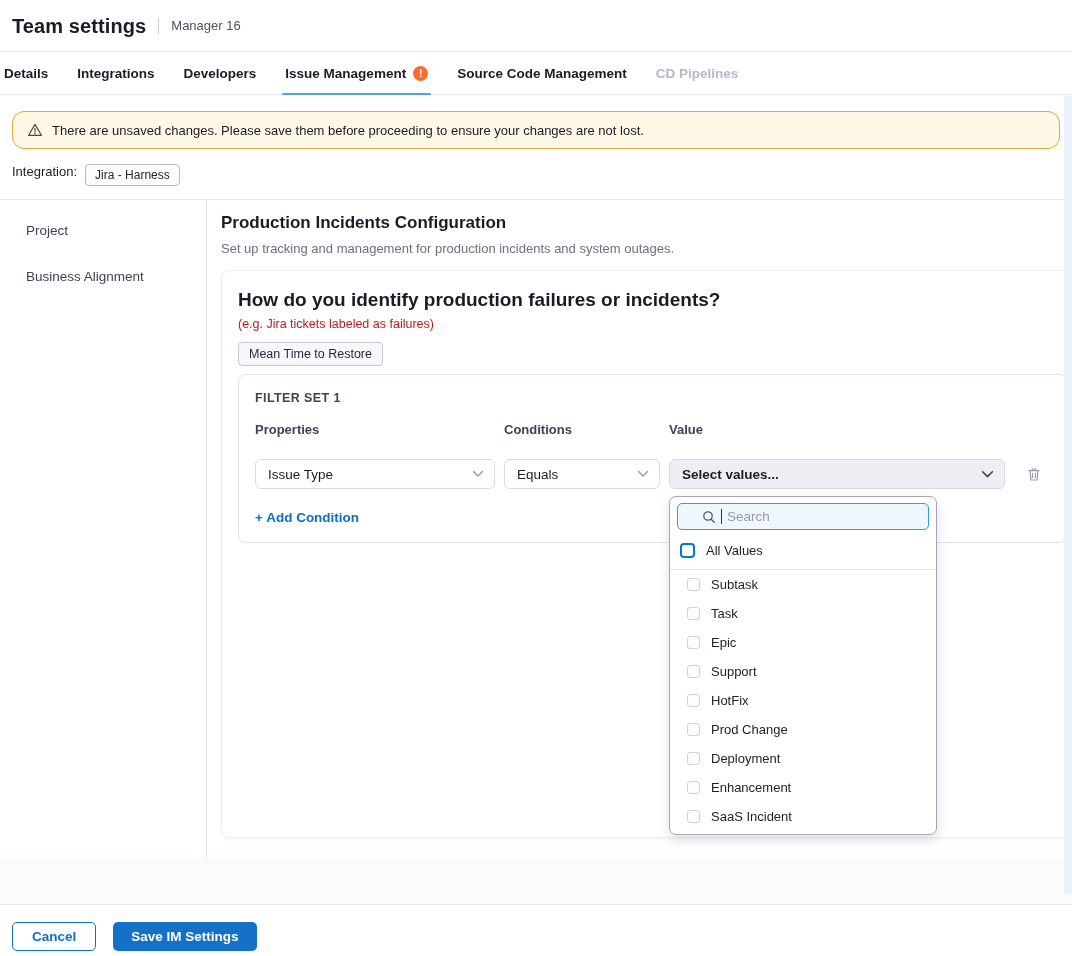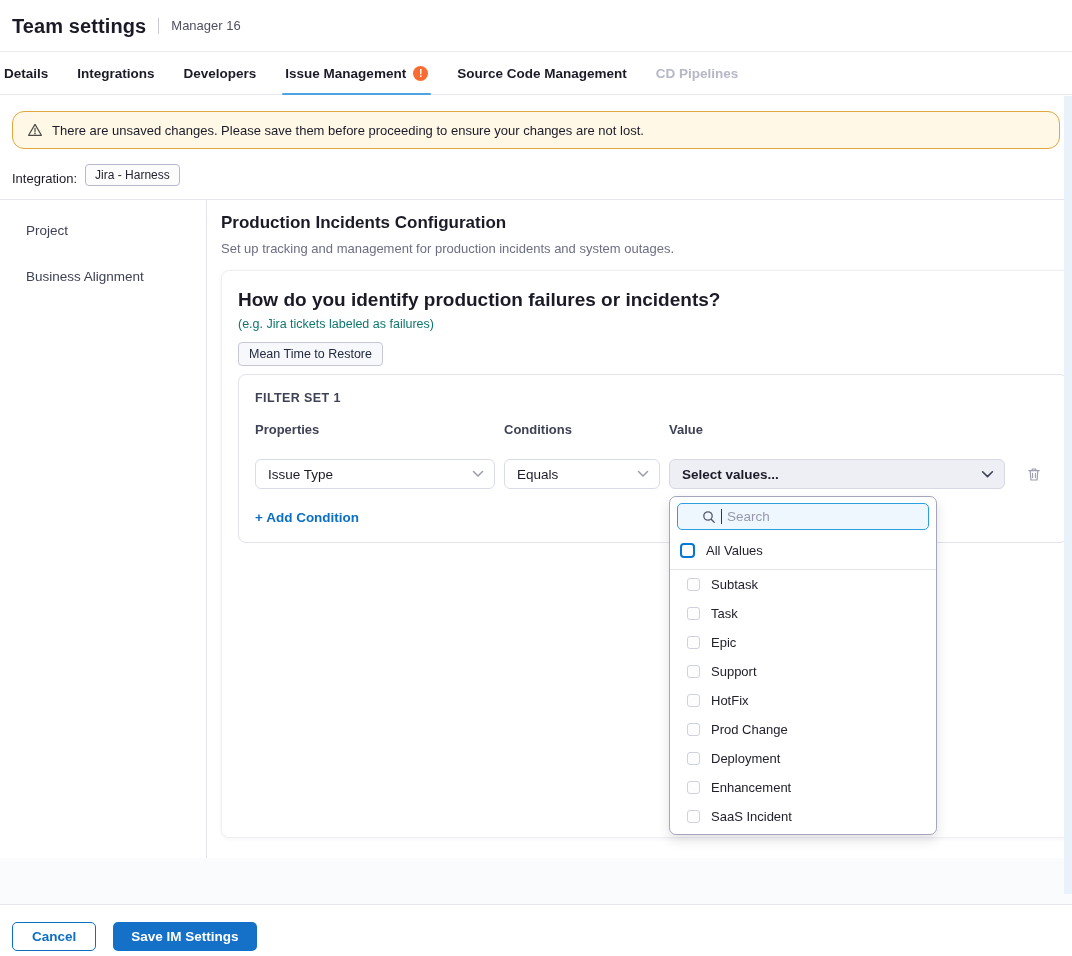--- a/index.html
+++ b/index.html
@@ -15,35 +15,35 @@
   .page-subtitle { font-size:13px; color:#4f5162; padding-left:12px; border-left:1px solid #c9cad6; line-height:16px;}
   
   .tabbar { display:flex; align-items:stretch; gap:29px; padding:0 4px; height:43px; border-bottom:1px solid #e6e6ee;}
   .tab { display:flex; align-items:center; gap:7px; font-size:13.5px; font-weight:600; color:#1b1b28; position:relative; cursor:pointer; white-space:nowrap;}
   .tab.active::after { content:""; position:absolute; left:-3px; right:-3px; bottom:-1px; height:2.5px; background:#4fa3e3; border-radius:2px;}
   .tab.disabled { color:#b6b7c8; cursor:default;}
   .alert-badge { width:15px; height:15px; border-radius:50%; background:#fa6b32; color:#fff; font-size:10.5px; font-weight:700; display:flex; align-items:center; justify-content:center; line-height:1;}
   
   .banner { margin:16px 12px 0; border:1px solid #e0a83e; background:#fff8e7; border-radius:12px; height:38px; display:flex; align-items:center; gap:9px; padding:0 14px; font-size:13px; color:#1b1b28;}
   
-  .integration-row { display:flex; align-items:flex-end; gap:8px; padding:15px 12px 13px; font-size:13px;}
+  .integration-row { display:flex; align-items:flex-start; gap:8px; padding:15px 12px 13px; font-size:13px;}
   .chip { border:1px solid #b7b9ca; border-radius:4px; padding:3px 9px; font-size:12px; color:#24242e; background:#fcfcfd; line-height:14px;}
   .hdiv { height:1px; background:#e6e6ee; }
   
   .body-row { display:flex; height:658px; }
   .sidebar { width:207px; border-right:1px solid #e4e4ec; padding-top:15px; flex:none;}
   .side-item { margin:0 6px 13px 8px; padding:8px 8px 9px 18px; font-size:13.5px; color:#3f4255; border-radius:6px; cursor:pointer; line-height:16px;}
   .side-item.active { background:#c8effa; border-bottom:1px solid #7ed2f0; border-radius:6px;}
   .main { flex:1; padding:13px 8px 0 14px; }
   .main-title { font-size:17px; font-weight:700; }
   .main-sub { font-size:13px; color:#6c6e84; margin-top:8px; }
   
   .card { margin-top:14px; width:864px; min-height:568px; background:#fff; border:1px solid #eeeff3; border-radius:8px; box-shadow:0 1px 4px rgba(40,41,61,.05); padding:18px 16px; position:relative;}
   .question { font-size:19px; font-weight:700; }
-  .hint { font-size:12.5px; color:#0f766e; margin-top:6px; }
+  .hint { font-size:12.5px; color:#b91c1c; margin-top:6px; }
   .metric-chip { display:inline-block; margin-top:11px; border:1px solid #c6c8d6; background:#f7f8fb; border-radius:4px; padding:4px 10px; font-size:12.5px; color:#232a3e; cursor:pointer;}
   
   .filter-set { margin-top:8px; border:1px solid #e2e3ec; border-radius:8px; padding:15px 16px 17px; position:relative;}
   .fs-title { font-size:12.5px; font-weight:700; color:#3f4255; letter-spacing:.4px; line-height:16px;}
   .fs-grid { display:grid; grid-template-columns:240px 156px 336px 1fr; column-gap:9px; align-items:center;}
   .fs-labels { margin-top:16px; font-size:13px; font-weight:700; color:#3f4255;}
   .fs-row { margin-top:22px; }
   .select { height:30px; border:1px solid #d9dbe6; border-radius:6px; background:#fff; display:flex; align-items:center; justify-content:space-between; padding:0 10px 0 12px; font-size:13.5px; cursor:pointer;}
   .select.filled { background:#edeff5; border-color:#d6d8e4; font-weight:700; }
   .chev { flex:none; display:flex; }

